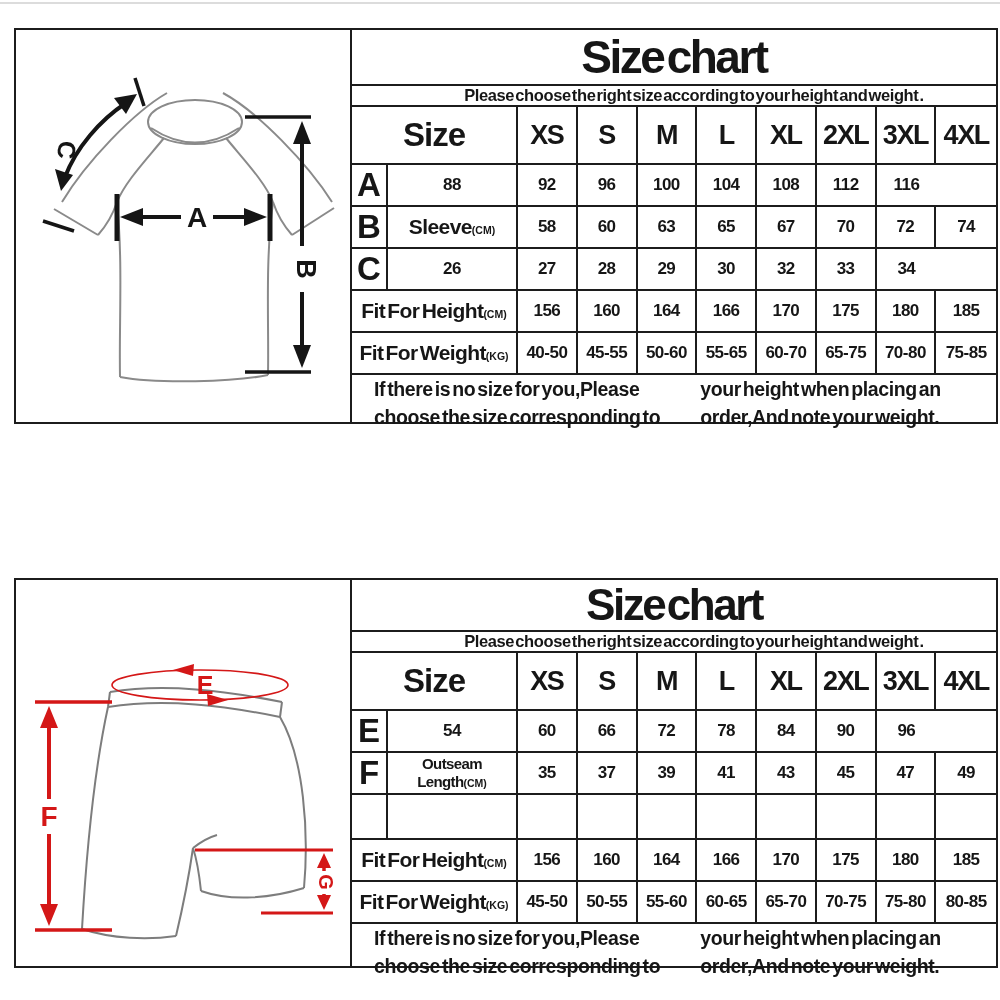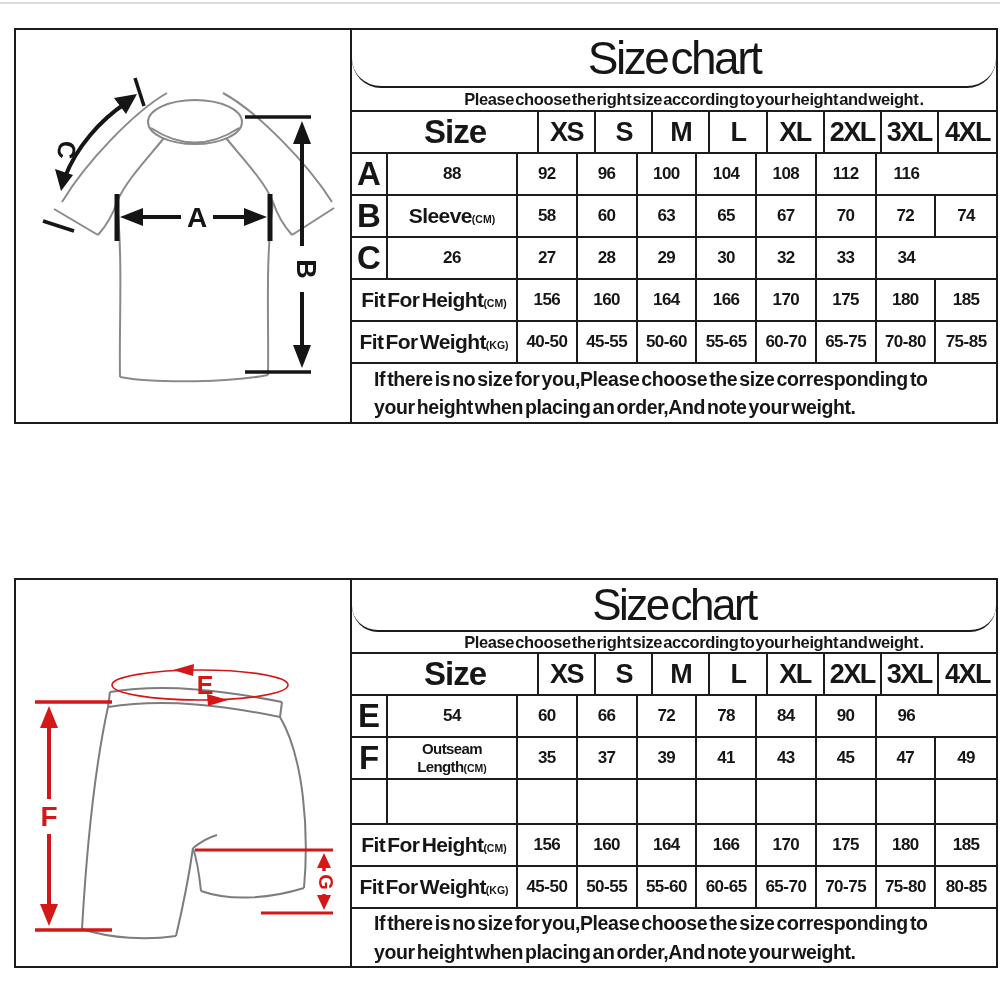--- a/index.html
+++ b/index.html
@@ -13,47 +13,47 @@
   #panel-shorts{top:578px;height:390px;}
 
   .diagram{position:absolute;left:0;top:0;width:334px;height:100%;}
   .diagram svg{display:block;width:100%;height:100%;}
 
   .table-area{position:absolute;left:334px;top:0;right:0;bottom:0;
               border-left:2px solid #1c1c1c;display:flex;flex-direction:column;
               box-sizing:border-box;}
 
   .chart-title{height:58px;display:flex;align-items:center;justify-content:center;
-    border-bottom:2px solid #1c1c1c;font-size:46px;font-weight:normal;
-    letter-spacing:-2.5px;word-spacing:-7px;box-sizing:border-box;border-radius:29px;}
+    border-bottom:2px solid #1c1c1c;font-size:46px;font-weight:bold;
+    letter-spacing:-2.5px;word-spacing:-7px;box-sizing:border-box;}
   #panel-shorts .chart-title{height:55px;font-size:44px;}
 
   .chart-subtitle{height:24px;display:flex;align-items:center;justify-content:center;
     border-bottom:2px solid #1c1c1c;font-size:16.5px;font-weight:bold;
     letter-spacing:-0.4px;word-spacing:-3px;box-sizing:border-box;padding-left:40px;}
 
   .size-table{display:flex;flex-direction:column;}
   .trow{display:grid;grid-template-columns:36px 130px repeat(8,1fr);
         height:42px;border-bottom:2px solid #1c1c1c;box-sizing:border-box;}
-  .trow.head{height:42px;padding-left:21px;}
+  .trow.head{height:58px;}
   .trow.spacer{height:45px;}
   .cell{border-right:2px solid #1c1c1c;display:flex;align-items:center;
         justify-content:center;box-sizing:border-box;overflow:hidden;}
   .cell:last-child{border-right:none;}
   .cell.size-head{grid-column:1 / 3;font-size:33px;font-weight:bold;letter-spacing:-1px;}
   .cell.size-col{font-size:27px;font-weight:bold;letter-spacing:-1.5px;}
   .cell.letter{font-size:33px;font-weight:bold;}
   .cell.span2{grid-column:1 / 3;}
   .lblwrap{text-align:center;}
   .lbl{font-size:21px;font-weight:bold;letter-spacing:-0.6px;word-spacing:-3px;}
   .lbl.two-line{font-size:15px;line-height:1.15;white-space:pre-line;}
   .unit{font-size:10.5px;font-weight:bold;}
   .cell.val{font-size:17px;font-weight:bold;letter-spacing:-0.5px;}
 
-  .note{flex:1;display:flex;flex-direction:column;justify-content:center;
+  .note{flex:1;display:flex;flex-direction:row;justify-content:center;
         padding:0 12px 0 22px;font-size:19.5px;font-weight:bold;
         letter-spacing:-0.4px;word-spacing:-3px;line-height:1.45;}
 </style>
 </head>
 <body>
 
 <div class="topline"></div>
 
 <div class="panel" id="panel-shirt">
   <div class="diagram">

